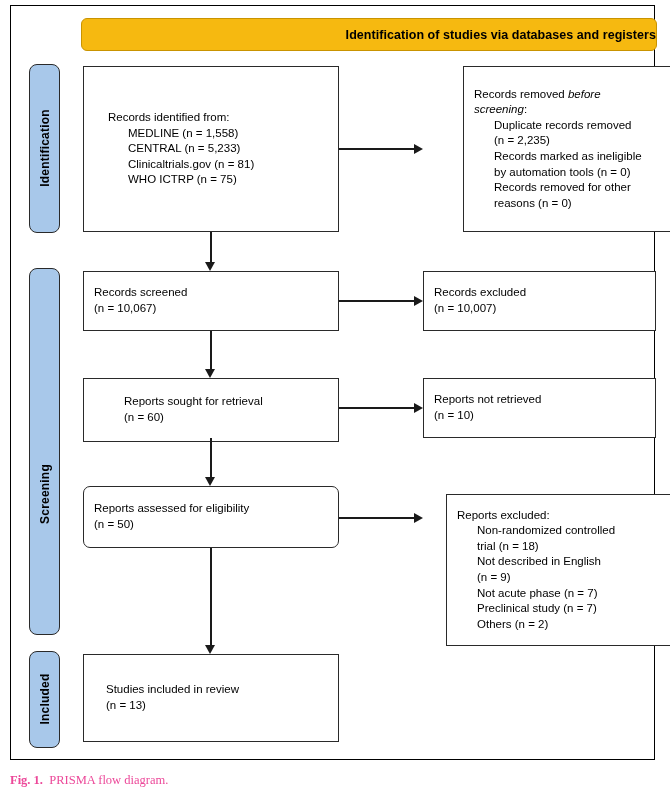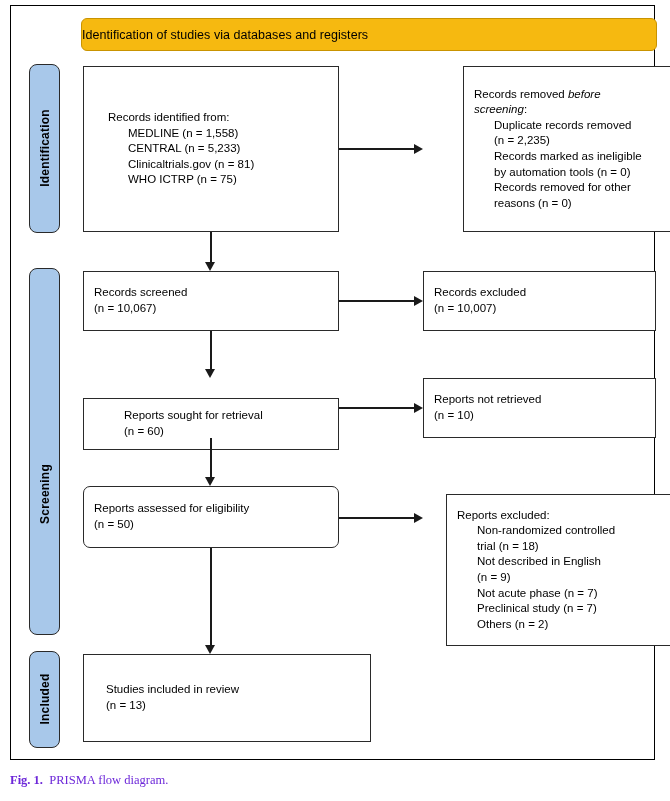--- a/index.html
+++ b/index.html
@@ -34,23 +34,23 @@
     left: 70px;
     top: 12px;
     width: 576px;
     height: 33px;
     background: #F6B910;
     border: 1px solid #C99300;
     border-radius: 6px;
     box-sizing: border-box;
     display: flex;
     align-items: center;
-    justify-content: flex-start;
+    justify-content: flex-end;
     font-size: 12.5px;
-    font-weight: normal;
+    font-weight: bold;
     letter-spacing: 0.05px;
   }
 
   
   .phase-bar {
     position: absolute;
     background: #A8C8EA;
     border: 1px solid #2A2A2A;
     border-radius: 8px;
     box-sizing: border-box;
@@ -85,23 +85,23 @@
     font-size: 11.5px;
     line-height: 15.6px;
   }
   .flow-box .line { white-space: pre; }
   .flow-box .indent { padding-left: 20px; }
   .flow-box .ital { font-style: italic; }
 
   
   #box-identified     { left: 72px;  top: 60px;  width: 256px; height: 166px; padding-left: 24px; }
   #box-screened       { left: 72px;  top: 265px; width: 256px; height: 60px;  }
-  #box-sought         { left: 72px;  top: 392px; width: 256px; height: 52px; padding-left: 40px;  }
+  #box-sought         { left: 72px;  top: 372px; width: 256px; height: 64px; padding-left: 40px;  }
   #box-assessed       { left: 72px;  top: 480px; width: 256px; height: 62px; border-radius: 7px;  }
-  #box-included       { left: 72px;  top: 648px; width: 288px; height: 88px; padding-left: 22px;  }
+  #box-included       { left: 72px;  top: 648px; width: 256px; height: 88px; padding-left: 22px;  }
 
   
   #box-removed        { left: 412px; top: 60px;  width: 233px; height: 166px; margin-left: 40px; }
   #box-excluded-rec   { left: 412px; top: 265px; width: 233px; height: 60px;  }
   #box-notretrieved   { left: 412px; top: 372px; width: 233px; height: 60px;  }
   #box-excluded-rep   { left: 435px; top: 480px; width: 233px; height: 152px; margin-top: 8px; }
 
   
   .conn { position: absolute; background: #1a1a1a; }
   .conn-v { width: 1.6px; }
@@ -141,21 +141,21 @@
   #h4 { left: 328px; top: 511px; width: 76px; }
   #ar4 { left: 403px; top: 507px; }
 
   
   #figure-caption {
     position: absolute;
     left: 10px;
     top: 773px;
     font-family: "Liberation Serif", serif;
     font-size: 12.5px;
-    color: #6d28d9;
+    color: #ec4899;
     white-space: pre;
   }
   #figure-caption .cap-label { font-weight: bold; }
 </style>
 </head>
 <body>
 
 <div id="figure-frame">
 
   <div id="header-banner">

